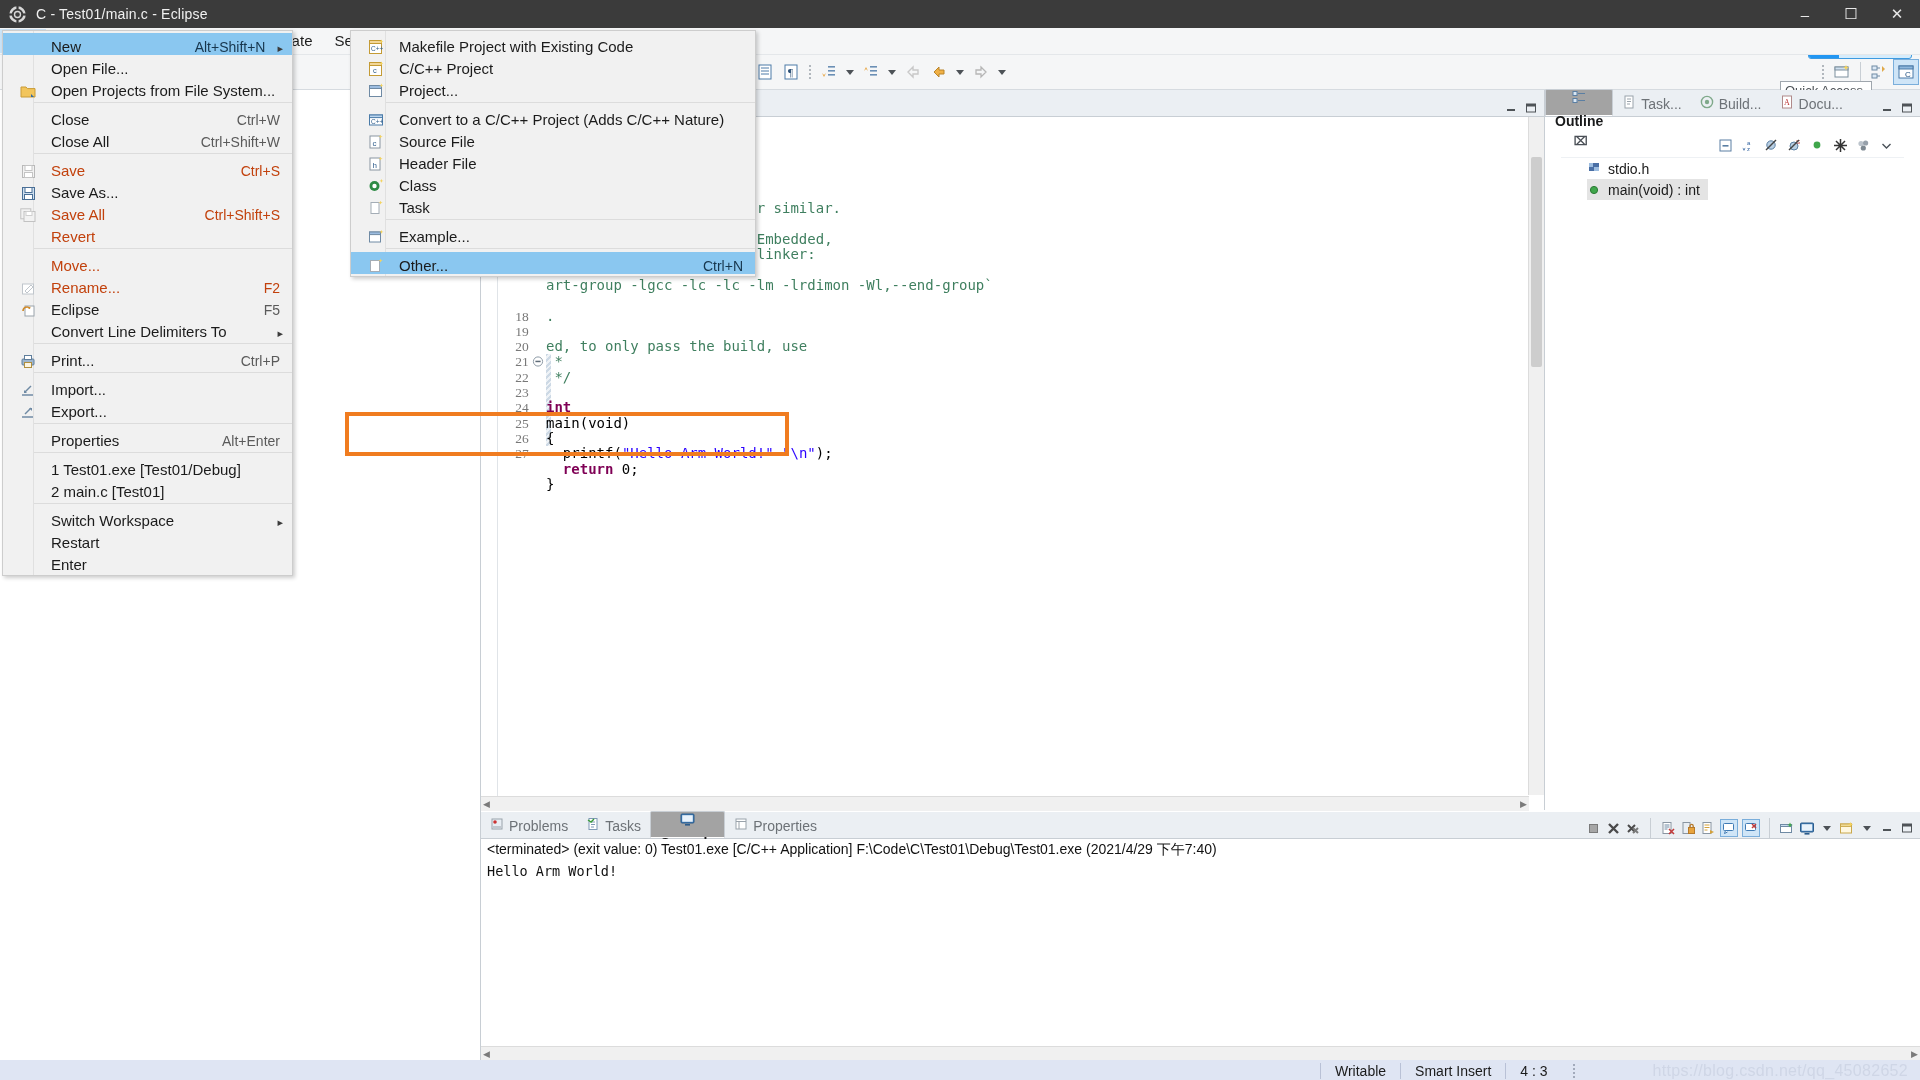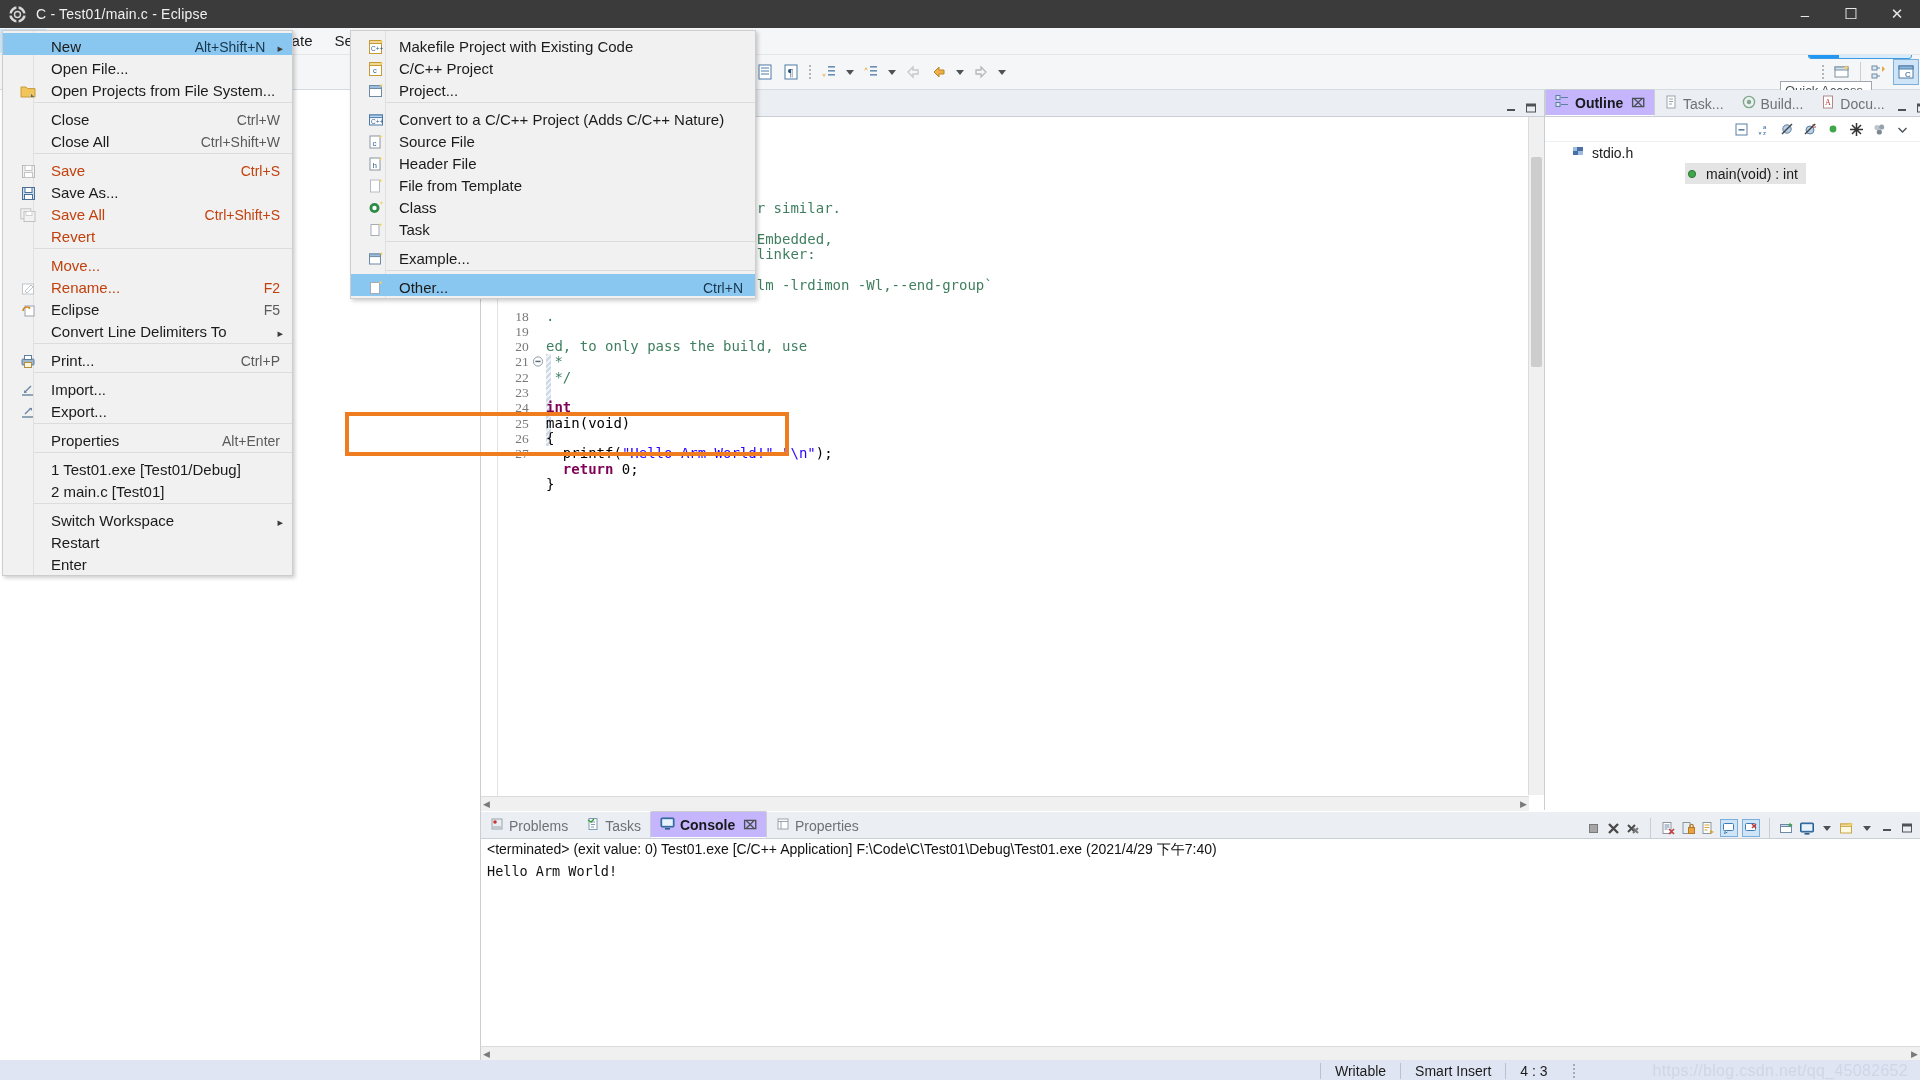--- a/index.html
+++ b/index.html
@@ -46,21 +46,21 @@
   
   .workbench{position:relative;height:calc(1080px - 28px - 26px - 34px);}
   
   .left-pane{position:absolute;left:0;top:0;width:480px;bottom:22px;background:#fff;border-right:1px solid #c8ced4;}
   .editor-pane{position:absolute;left:481px;top:0;right:376px;height:720px;background:#fff;}
   .console-pane{position:absolute;left:481px;top:722px;right:0;bottom:22px;background:#fff;}
   .right-pane{position:absolute;right:0;top:0;width:375px;height:720px;background:#fff;border-left:1px solid #c8ced4;}
   
   .tabstrip{height:26px;background:#ebeff3;display:flex;align-items:flex-end;border-bottom:1px solid #c8ced4;position:relative;}
   .vtab{display:flex;align-items:center;gap:5px;height:25px;padding:0 9px;font-size:14px;color:#6d7277;}
-  .vtab.active{background:#c4b5fd;color:#18191a;border:1px solid #c8ced4;border-bottom:1px solid #fff;border-radius:2px 2px 0 0;font-weight:bold;}
+  .vtab.active{background:#a3a3a3;color:#18191a;border:1px solid #c8ced4;border-bottom:1px solid #fff;border-radius:2px 2px 0 0;font-weight:bold;flex-direction:column;}
   .vtab .xmark{font-size:12px;color:#4b5057;margin-left:3px}
   .tabstrip .tools{margin-left:auto;display:flex;align-items:center;padding-right:5px;gap:4px;}
   .minmax{width:16px;height:16px;display:flex;align-items:center;justify-content:center;}
   
   .editor-body{position:relative;height:calc(720px - 26px);display:flex;background:#fff;}
   .ed-markbar{width:16px;background:#fff;border-right:1px solid #e0e4e8;}
   .ed-gutter{width:34px;background:#fff;text-align:right;color:#787878;
     font-family:Liberation Serif, serif;font-size:13.5px;line-height:15.3px;padding-top:8px;}
   .ed-fold{width:14px;background:#fff;padding-top:8px;}
   .ed-code{flex:1;font-family:"DejaVu Sans Mono",monospace;font-size:14px;line-height:15.3px;
@@ -68,21 +68,21 @@
   .cmt{color:#3f7f5f;}
   .kw{color:#7f0055;font-weight:bold;}
   .str{color:#2a00ff;}
   .fn{color:#000;}
   .changebar{position:absolute;left:0;width:5px;background:repeating-linear-gradient(135deg,#cdd9e5 0 2px,#eef2f6 2px 4px);}
   .ed-scroll-v{position:absolute;right:0;top:0;bottom:16px;width:15px;background:#f0f0f0;border-left:1px solid #dcdcdc;}
   .ed-scroll-v .thumb{position:absolute;left:2px;right:2px;top:40px;height:210px;background:#cdcdcd;border-radius:2px;}
   .ed-scroll-h{position:absolute;left:0;right:15px;bottom:0;height:15px;background:#f0f0f0;border-top:1px solid #dcdcdc;display:flex;align-items:center;justify-content:space-between;padding:0 2px;box-sizing:border-box;}
   .arrow-s{font-size:9px;color:#7a7a7a;}
   
-  .outline-body{padding:0;height:calc(720px - 26px);text-align:center;}
+  .outline-body{padding:16px;height:calc(720px - 26px);}
   .outline-tools{height:24px;display:flex;align-items:center;justify-content:flex-end;gap:7px;padding-right:10px;border-bottom:1px solid #eef1f4;}
   .otool{width:16px;height:16px;display:flex;align-items:center;justify-content:center;font-size:11px;}
   .out-row{display:flex;align-items:center;gap:7px;height:21px;padding-left:26px;font-size:14px;color:#1a1a1a;}
   .out-row.sel{background:#e4e4e4;display:inline-flex;padding-right:8px;margin-left:26px;padding-left:0;}
   
   .console-body{height:calc(100% - 26px);background:#fff;position:relative;}
   .console-line{font-size:14px;color:#111;padding:2px 6px;}
   .console-line.mono{font-family:"DejaVu Sans Mono",monospace;font-size:13.5px;}
   .cons-scroll-h{position:absolute;left:0;right:0;bottom:0;height:15px;background:#f0f0f0;border-top:1px solid #dcdcdc;display:flex;align-items:center;justify-content:space-between;padding:0 2px;box-sizing:border-box;}
   
@@ -881,29 +881,20 @@
             <rect x="2" y="2" width="10" height="12" fill="#fff" stroke="#8a96a2"></rect>
             <text x="4.5" y="11.5" font-size="8" fill="#2f5d8c" font-family="sans-serif">h</text>
             <path d="M12.6 0.8l.7 1.5 1.5.4-1.5.4-.7 1.5-.7-1.5-1.5-.4 1.5-.4z" fill="#f4d35e"></path>
           </svg>
       </span>
       <span class="mlabel">Header File</span>
     </div>
     <div class="mrow">
       <span class="mico">
         <svg width="17" height="16" viewBox="0 0 17 16">
-            <rect x="2.5" y="2" width="9" height="12" fill="#fff" stroke="#b5bcc3"></rect>
-            <path d="M12.6 0.8l.7 1.5 1.5.4-1.5.4-.7 1.5-.7-1.5-1.5-.4 1.5-.4z" fill="#f4d35e"></path>
-          </svg>
-      </span>
-      <span class="mlabel">File from Template</span>
-    </div>
-    <div class="mrow">
-      <span class="mico">
-        <svg width="17" height="16" viewBox="0 0 17 16">
             <circle cx="6.5" cy="8" r="5" fill="#2e8b45"></circle>
             <circle cx="6.5" cy="8" r="2.2" fill="#fff"></circle>
             <path d="M13.4 1l.7 1.5 1.5.4-1.5.4-.7 1.5-.7-1.5-1.5-.4 1.5-.4z" fill="#f4d35e"></path>
           </svg>
       </span>
       <span class="mlabel">Class</span>
     </div>
     <div class="mrow">
       <span class="mico">
         <svg width="17" height="16" viewBox="0 0 17 16">

